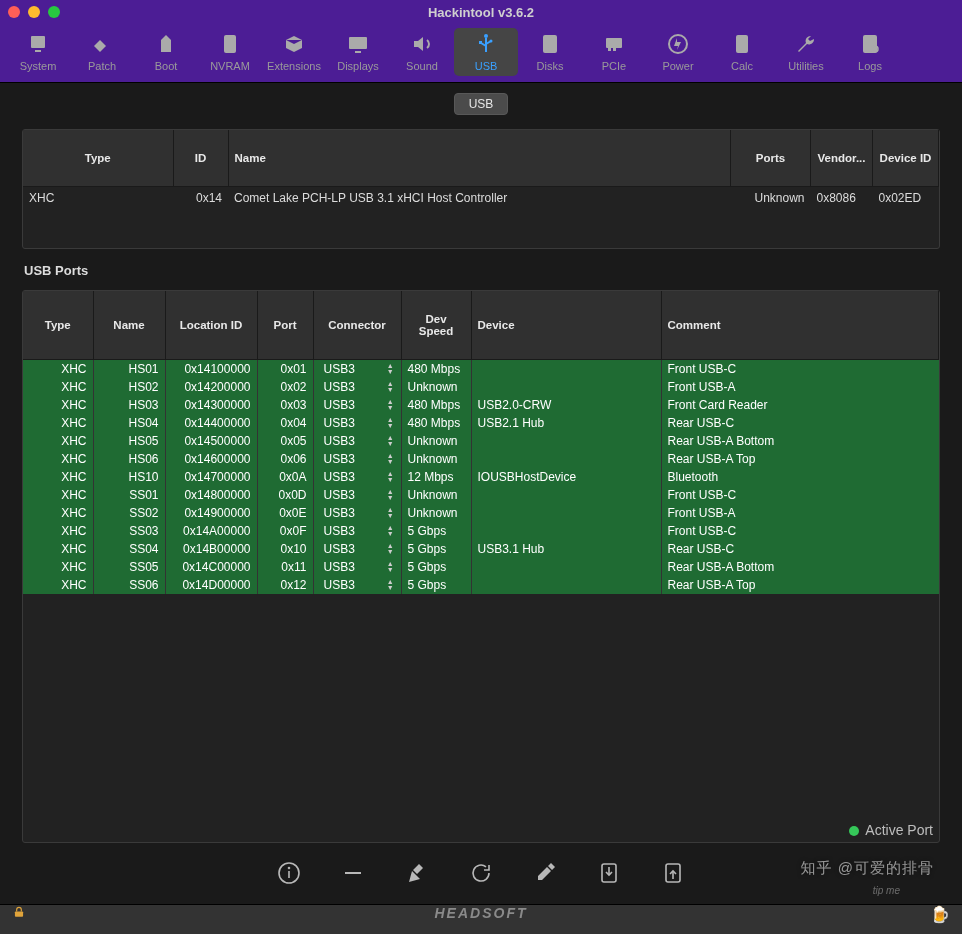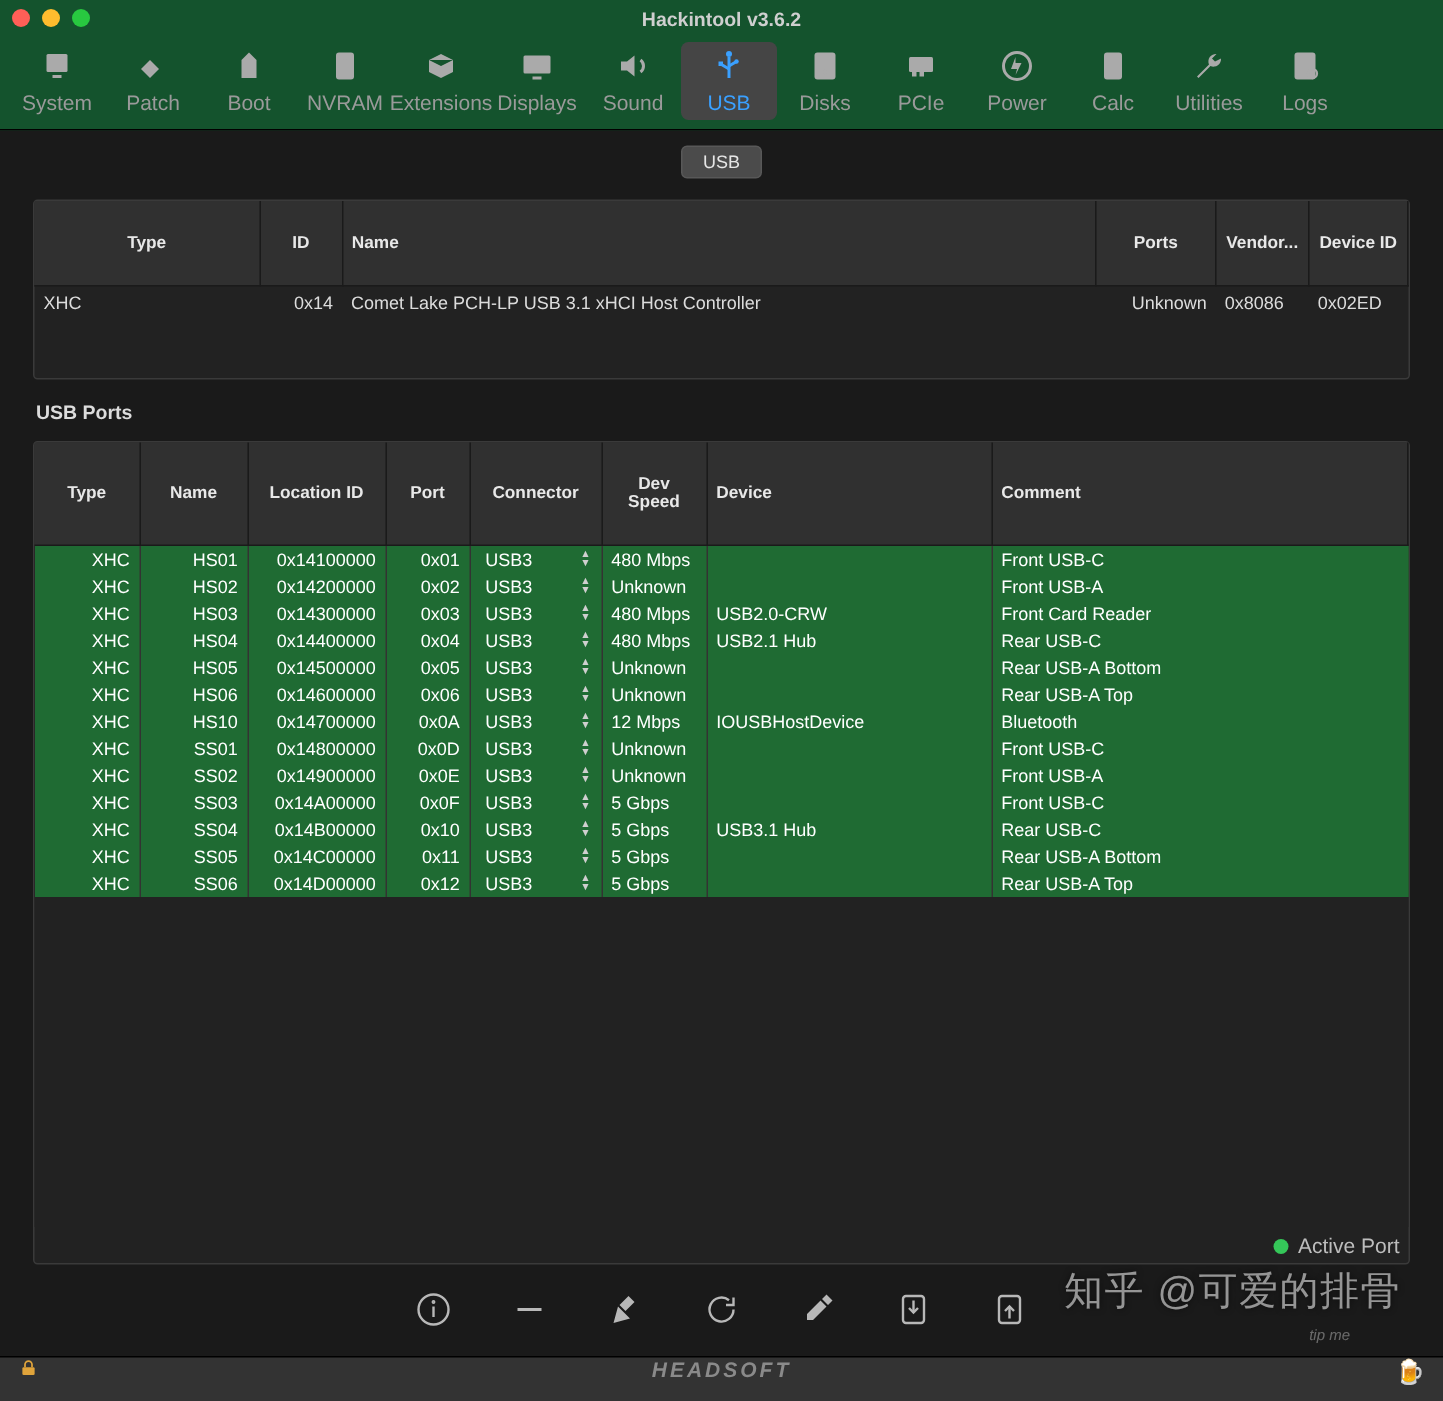--- a/index.html
+++ b/index.html
@@ -8,21 +8,21 @@
     font-family: -apple-system, "Helvetica Neue", Arial, sans-serif;
     color: #d8d8d8;
     font-size: 12px;
     width: 962px;
     height: 934px;
     overflow: hidden;
   }
   .window {
     width: 962px;
     height: 934px;
-    background: #14532d;
+    background: #4c1d95;
     display: flex;
     flex-direction: column;
   }
   .titlebar {
     height: 24px;
     display: flex;
     align-items: center;
     padding: 0 8px;
     position: relative;
   }
@@ -42,21 +42,21 @@
   .tb-item {
     width: 64px; display: flex; flex-direction: column; align-items: center;
     gap: 4px; padding: 4px 2px; border-radius: 5px;
     color: #aaaaaa; cursor: pointer;
   }
   .tb-item.active {
     background: #454545;
     color: #3aa0ff;
   }
   .tb-item svg { width: 28px; height: 24px; fill: currentColor; }
-  .tb-item .lbl { font-size: 14px; color: #9a9a9a; }
+  .tb-item .lbl { font-size: 11px; color: #9a9a9a; }
   .tb-item.active .lbl { color: #3aa0ff; }
 
   .content {
     flex: 1; background: #1a1a1a; padding: 10px 22px 6px 22px;
     display: flex; flex-direction: column; gap: 8px; position: relative;
   }
   .tab-chip {
     align-self: center;
     background: #4b4b4b; color: #e6e6e6;
     padding: 3px 14px; border-radius: 4px; font-size: 12px;
@@ -121,21 +121,21 @@
   .brand {
     position: absolute; left: 0; right: 0; text-align: center;
     color: #8a8a8a; font-style: italic; font-weight: 700; letter-spacing: 2px;
     font-size: 14px;
   }
   .lockslot { width: 14px; height: 14px; }
   .beer { margin-left: auto; font-size: 16px; }
 
   .wm {
     position: absolute; right: 28px; bottom: 26px;
-    color: rgba(255,255,255,0.55); font-size: 26px; font-weight: 500;
+    color: rgba(255,255,255,0.55); font-size: 15px; font-weight: 500;
     text-shadow: 0 0 4px rgba(0,0,0,0.6); letter-spacing: 1px; margin-left: 40px;
   }
   .wm-sub {
     position: absolute; right: 62px; bottom: 8px;
     color: rgba(255,255,255,0.35); font-size: 10px; font-style: italic;
   }
 
   
   .controllers col.c1{width:150px}.controllers col.c2{width:55px}
   .controllers col.c3{width:auto}.controllers col.c4{width:80px}

